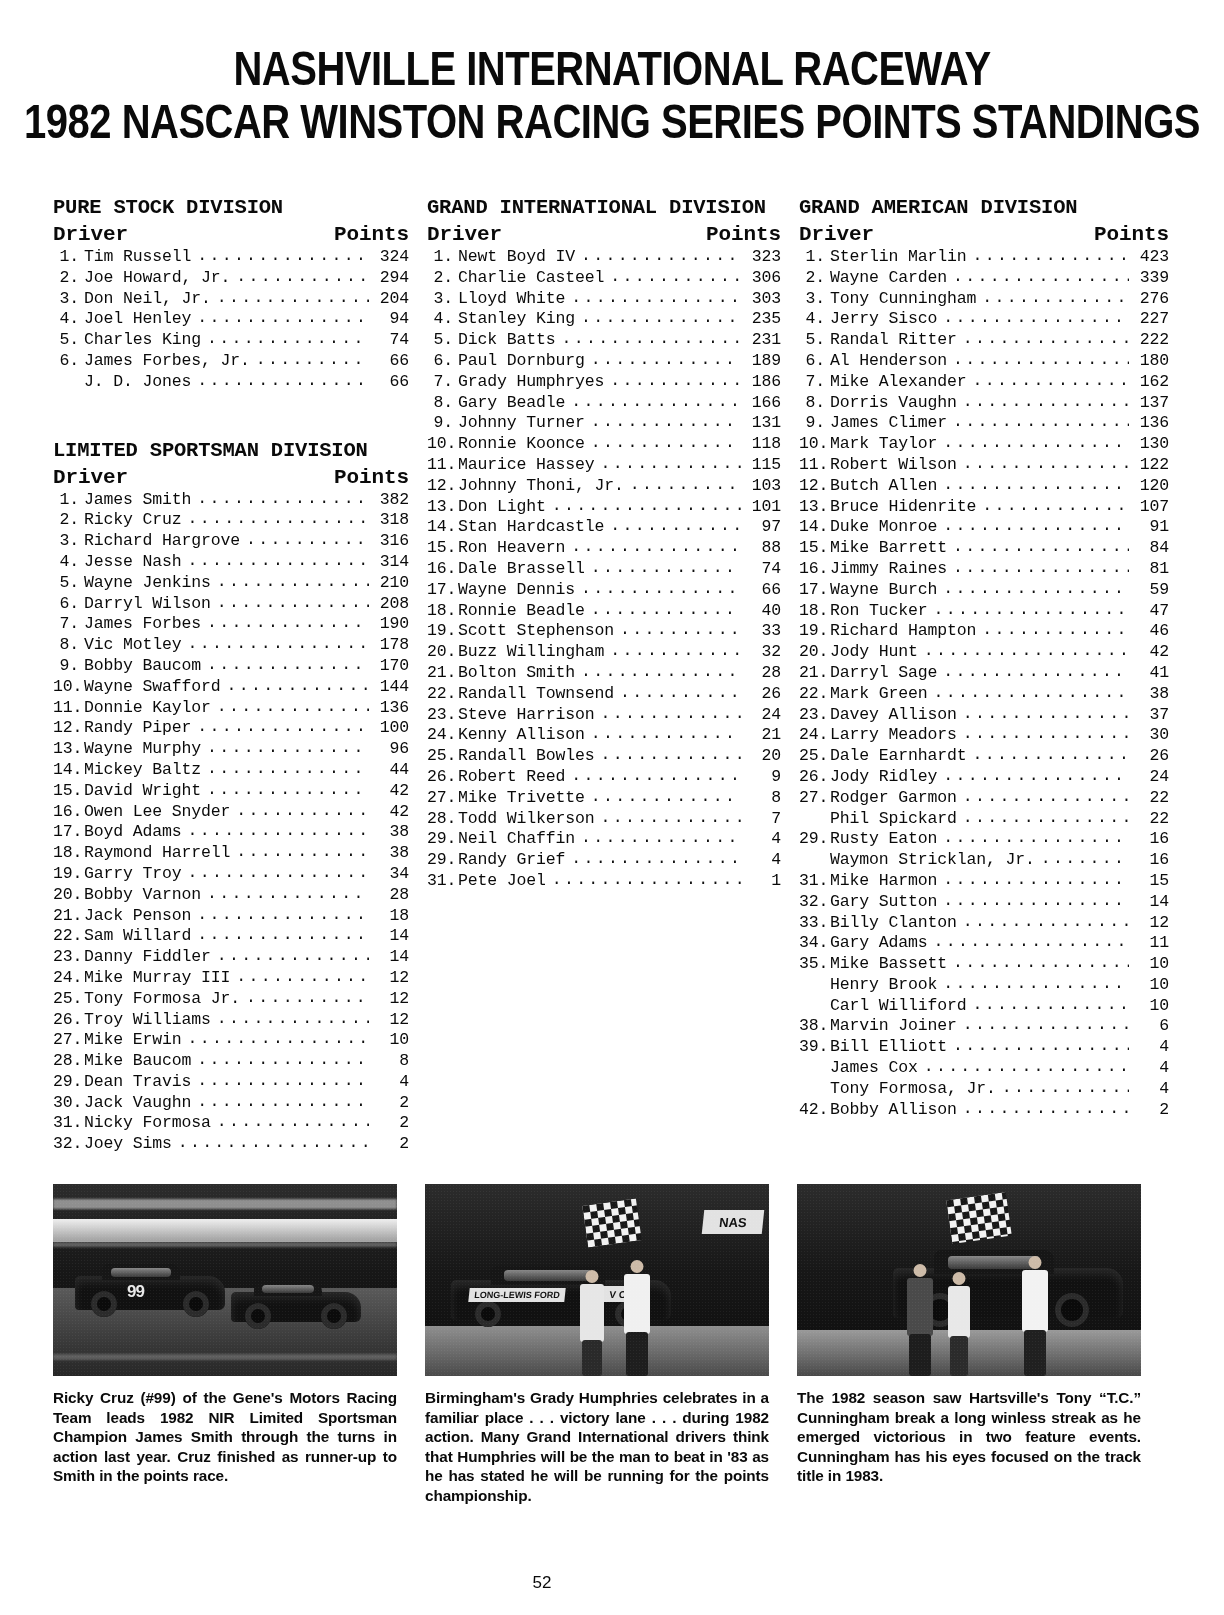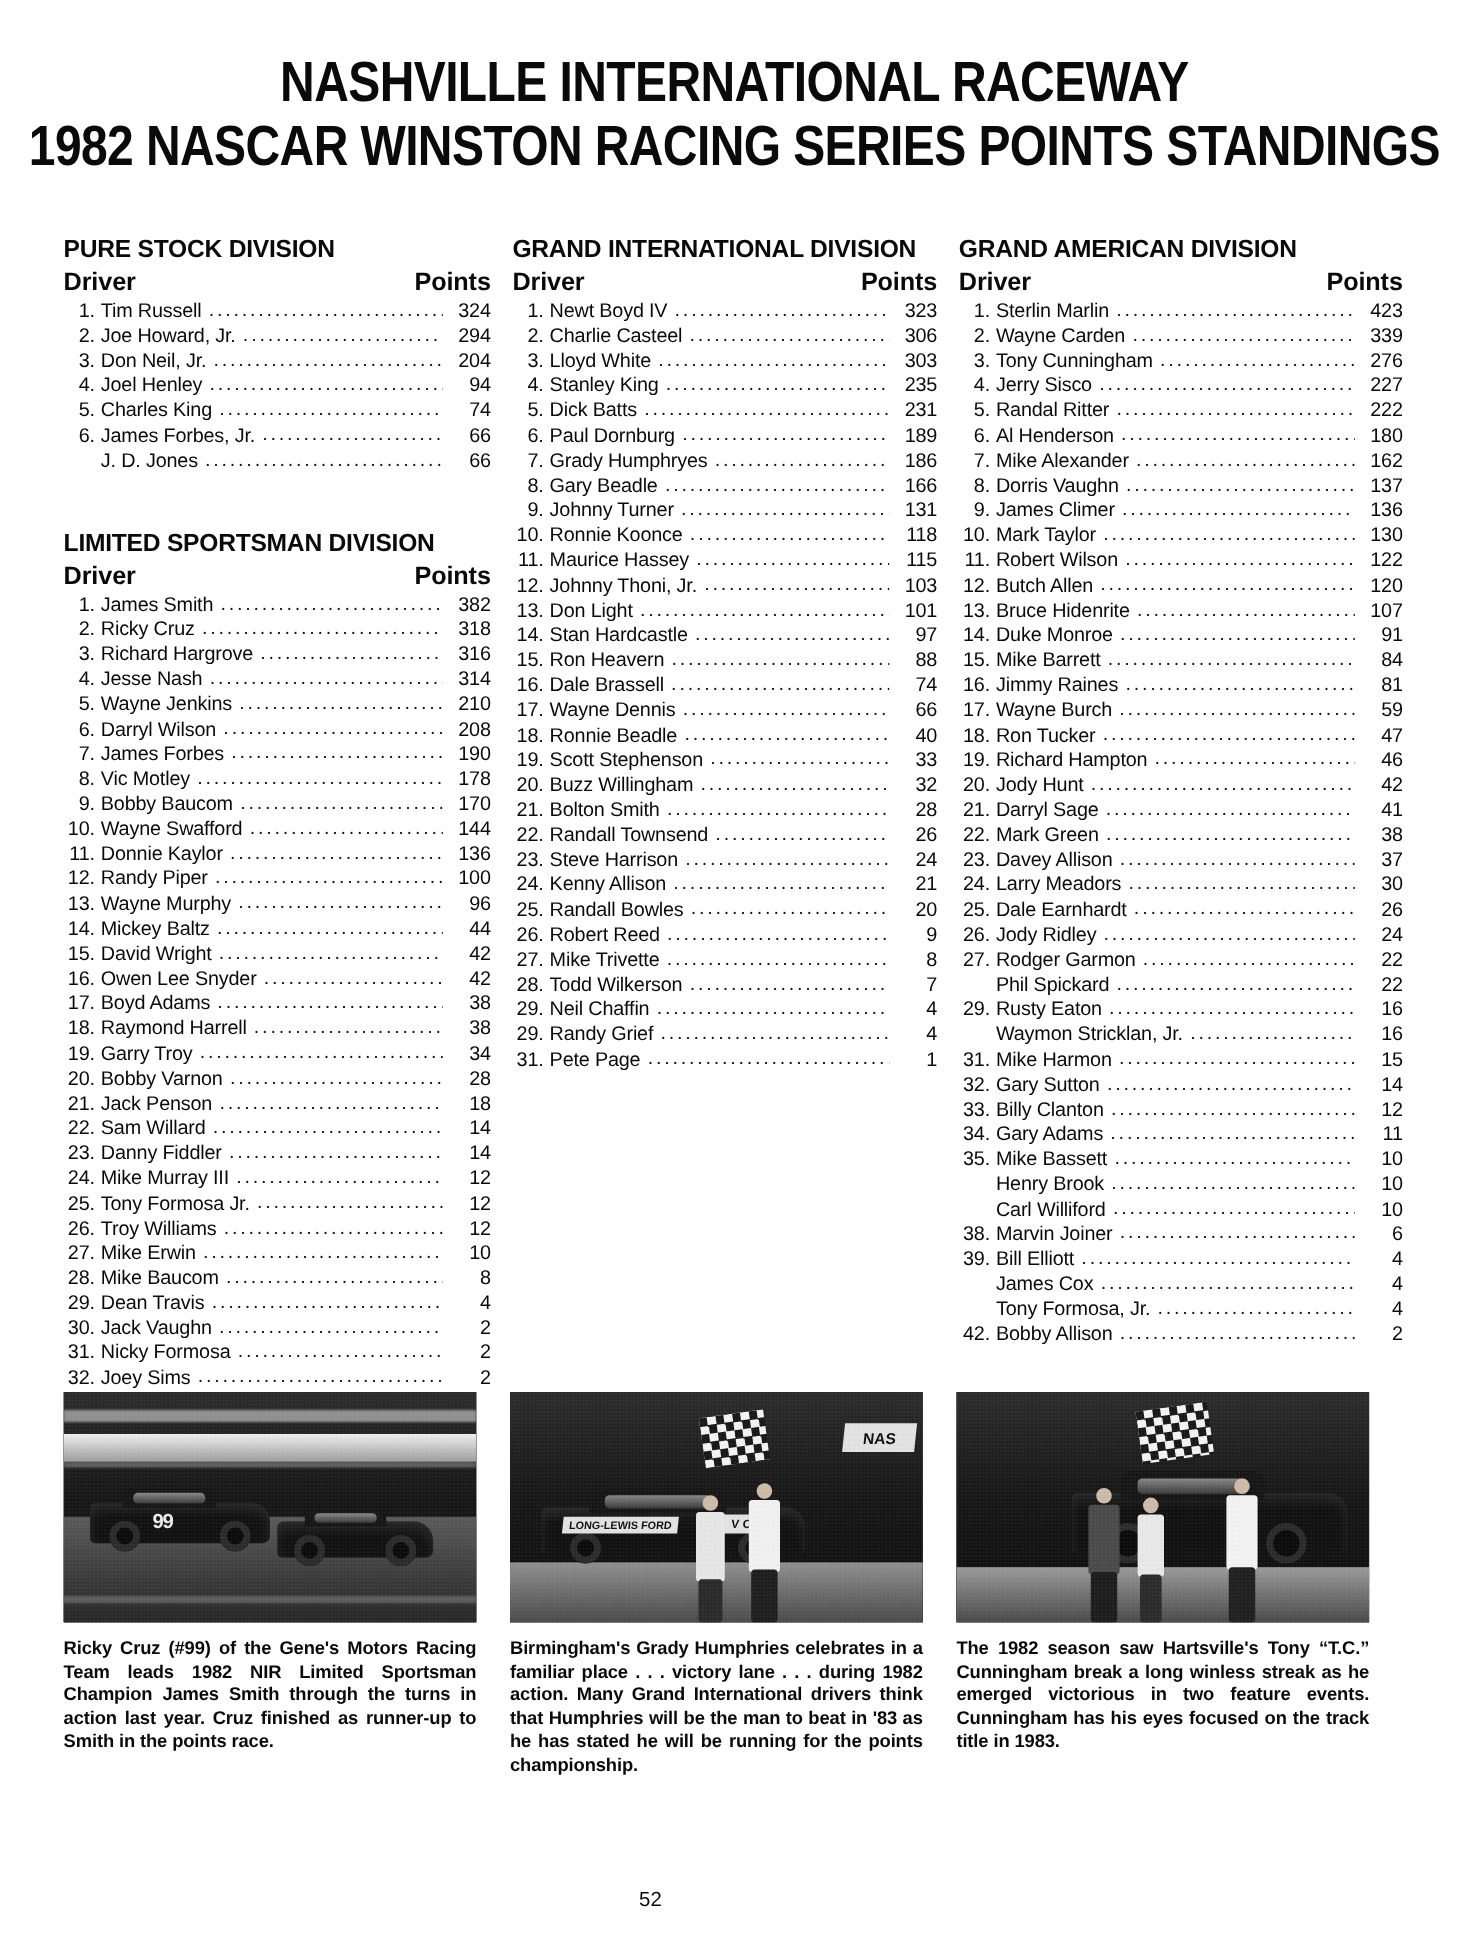--- a/index.html
+++ b/index.html
@@ -45,20 +45,21 @@
   }
 
   
   .columns {
     position: absolute;
     top: 196px;
     left: 53px;
     width: 1118px;
     display: flex;
     gap: 0px;
+    font-family: Liberation Mono, monospace;
   }
   .col {
     width: 372px;
     box-sizing: border-box;
     padding-right: 16px;
   }
   .col.c2 { padding-left: 2px; }
   .col.c3 { padding-left: 2px; padding-right: 0px; }
 
   .division-title {
@@ -128,20 +129,21 @@
     top: 1160px;
     left: 53px;
     width: 1118px;
     display: flex;
     gap: 0;
   }
   .photo-col {
     width: 372px;
     box-sizing: border-box;
     padding-right: 28px;
+    margin-top: 24px;
   }
   .photo-col.p3 { padding-right: 0; }
   .photo-frame {
     width: 344px;
     height: 192px;
     overflow: hidden;
     position: relative;
     background: #1a1a1a;
   }
 
@@ -697,21 +699,21 @@
               <span class="pts">4</span>
             </li>
             <li>
               <span class="pos">29.</span>
               <span class="nm">Randy Grief</span>
               <span class="dots">............................................................</span>
               <span class="pts">4</span>
             </li>
             <li>
               <span class="pos">31.</span>
-              <span class="nm">Pete Page</span>
+              <span class="nm">Pete Joel</span>
               <span class="dots">............................................................</span>
               <span class="pts">1</span>
             </li>
           </ul>
         </div>
       </div>
     <div class="col c3">
         <div class="division-block">
           <div class="division-title">GRAND AMERICAN DIVISION</div>
           <div class="hdr-row">

